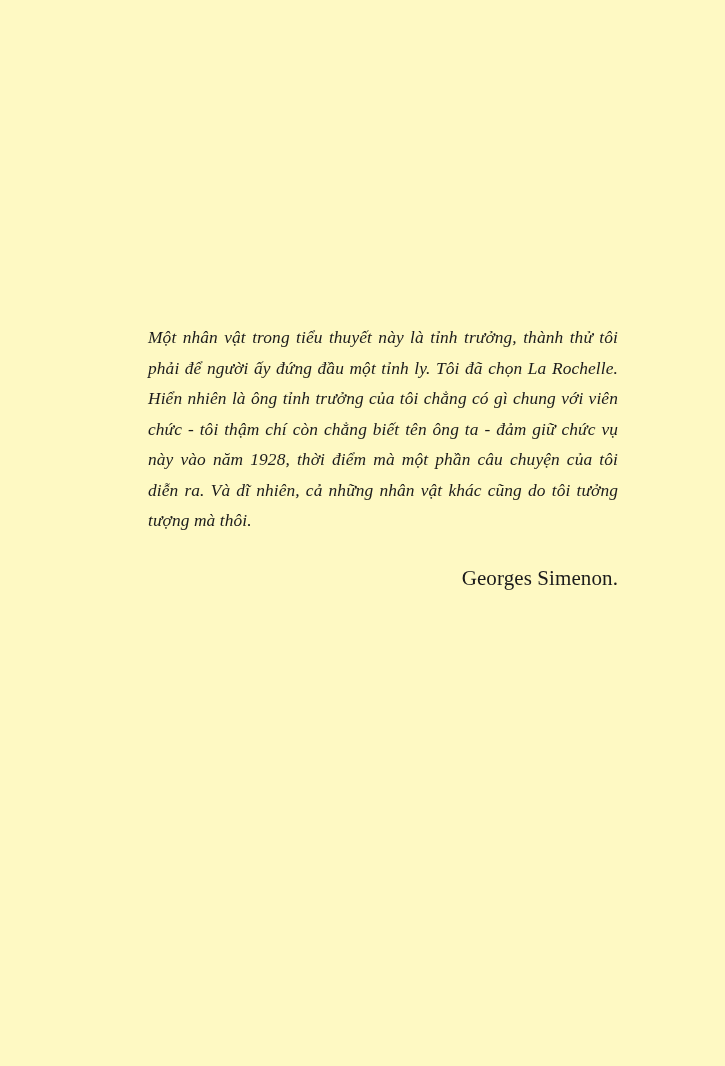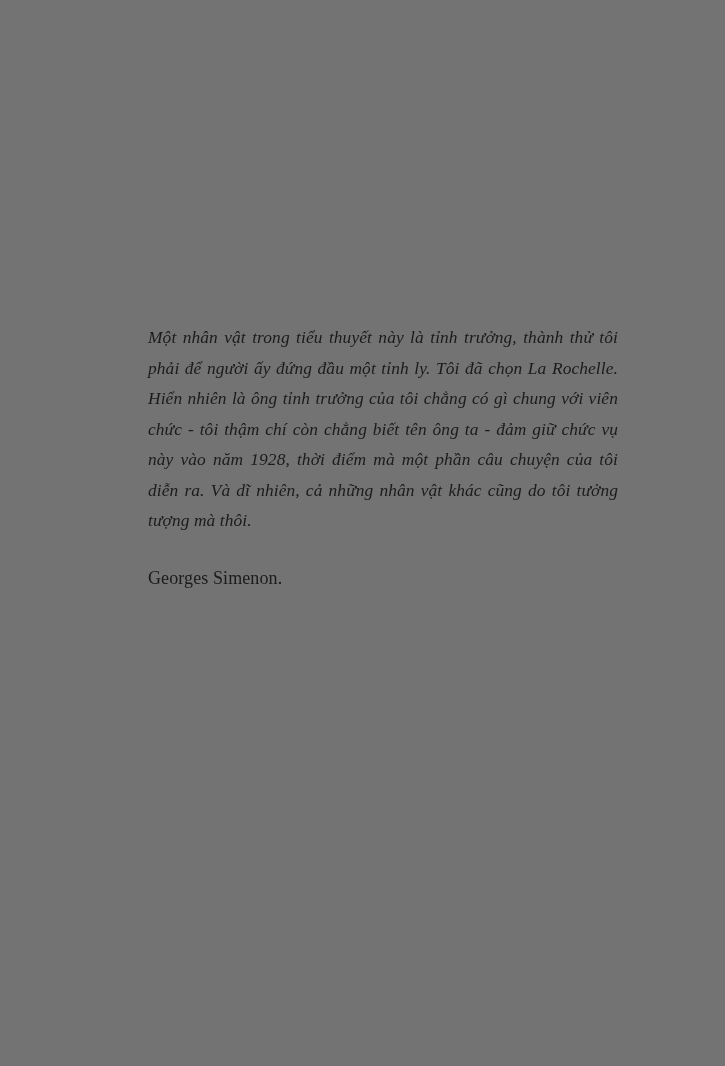--- a/index.html
+++ b/index.html
@@ -11,21 +11,21 @@
     width: 725px;
     height: 1066px;
     position: relative;
     font-family: "Liberation Serif", serif;
     color: #1a1a1a;
     overflow: hidden;
   }
   .page {
     position: absolute;
     inset: 0;
-    background: #737373;
+    background: #fef9c3;
   }
   .note-block {
     position: absolute;
     left: 148px;
     top: 322px;
     width: 470px;
   }
   .note-text {
     font-family: "Liberation Serif", serif;
     font-style: italic;
@@ -35,24 +35,24 @@
     text-align: justify;
     text-justify: inter-word;
     margin: 0;
     letter-spacing: 0.1px;
   }
   .signature {
     margin: 0;
     padding-top: 28px;
     font-family: "Liberation Serif", serif;
     font-style: normal;
-    font-size: 18px;
+    font-size: 21px;
     line-height: 28px;
     color: #1b1b1b;
-    text-align: left;
+    text-align: right;
     letter-spacing: 0.1px;
   }
 </style>
 </head>
 <body>
 
 <div class="page">
   <div class="note-block">
     <p class="note-text">Một nhân vật trong tiểu thuyết này là tỉnh trưởng, thành thử tôi phải để người ấy đứng đầu một tỉnh ly. Tôi đã chọn La Rochelle. Hiển nhiên là ông tỉnh trưởng của tôi chẳng có gì chung với viên chức - tôi thậm chí còn chẳng biết tên ông ta - đảm giữ chức vụ này vào năm 1928, thời điểm mà một phần câu chuyện của tôi diễn ra. Và dĩ nhiên, cả những nhân vật khác cũng do tôi tưởng tượng mà thôi.</p>
     <p class="signature">Georges Simenon.</p>

